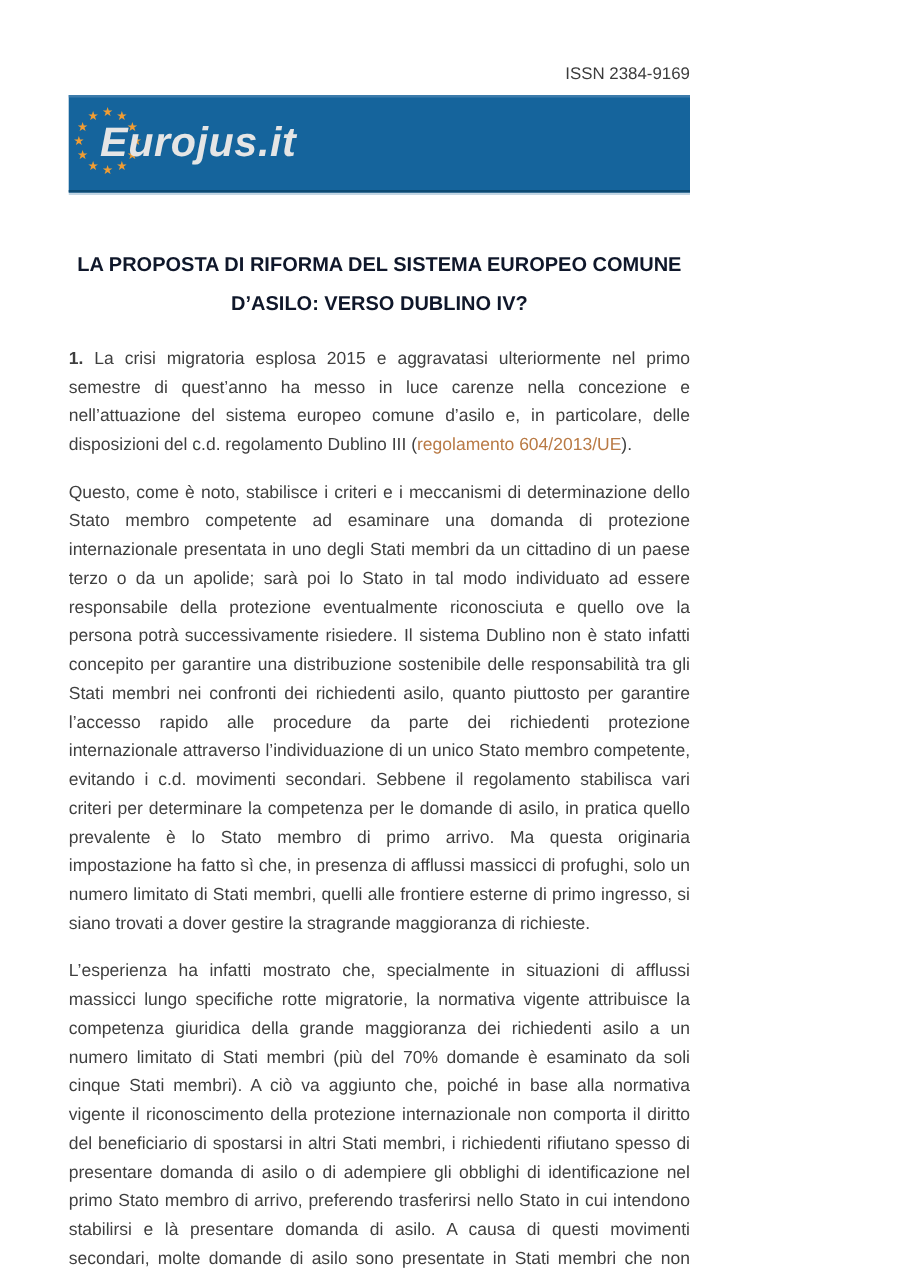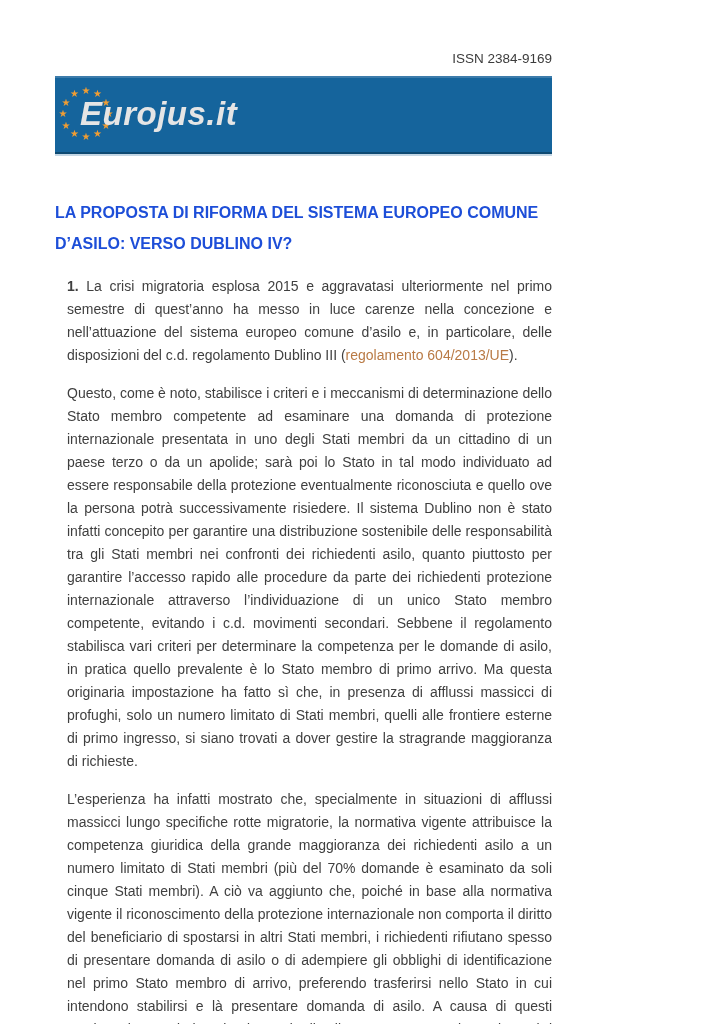--- a/index.html
+++ b/index.html
@@ -63,29 +63,30 @@
     font-weight:bold;
     color:#e5e5e5;
     letter-spacing:0.5px;
     white-space:nowrap;
     font-style:italic;
   }
   h1.title {
     margin:43px 0 0 0;
     font-size:16px;
     font-weight:bold;
-    color:#1d4ed8;
+    color:#0f172a;
     line-height:31px;
+    text-align:center;
   }
   p.body-par {
     font-size:14px;
     line-height:23px;
     color:#3f3f3f;
     text-align:justify;
-    margin:15px 0 0 12px;
+    margin:15px 0 0 0;
   }
   p.body-par:first-of-type { margin-top:16px; }
   .reg-link {
     color:#b97a45;
     text-decoration:none;
     cursor:pointer;
   }
 </style>
 </head>
 <body>

